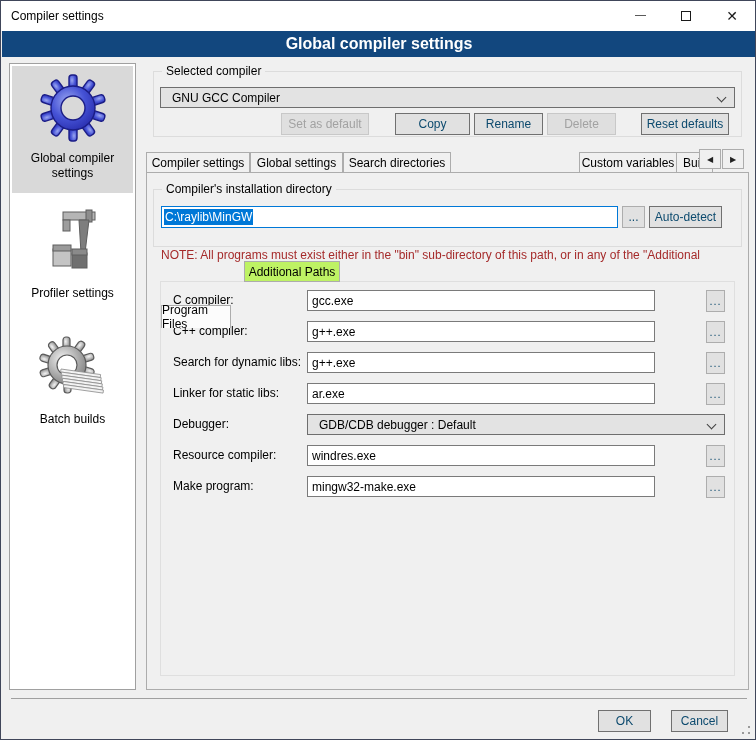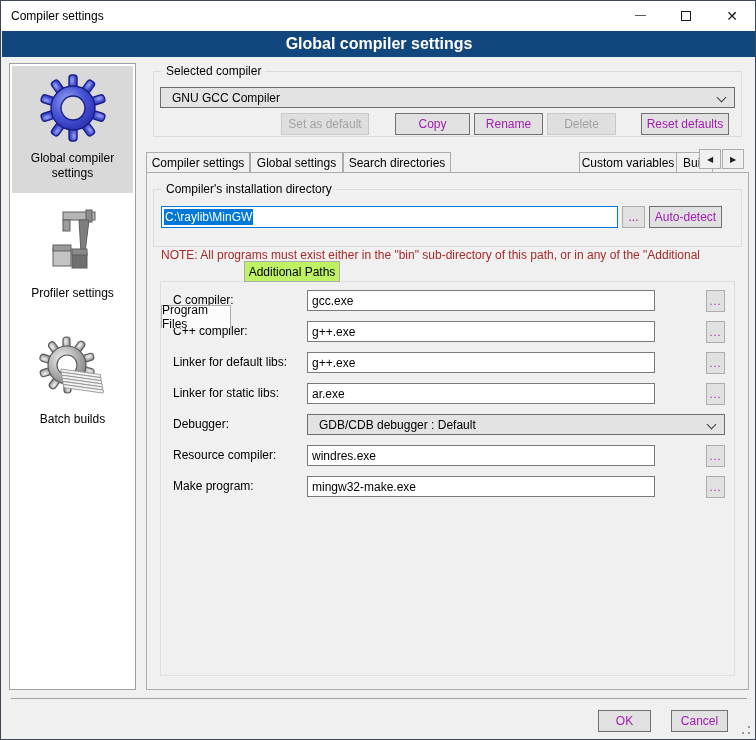--- a/index.html
+++ b/index.html
@@ -28,21 +28,21 @@
   .side-item { display: flex; flex-direction: column; align-items: center; text-align: center; padding-top: 8px; width: 121px; margin: 2px auto 0; }
   .side-item.selected { background: #D9D9D9; height: 127px; }
   .side-item .lbl { margin-top: 6px; line-height: 1.25; padding: 0 4px; }
   .side-item.i2 { margin-top: 8px; } .side-item.i3 { margin-top: 26px; }
   
   .groupbox { position: absolute; border: 1px solid #DCDCDC; }
   .gb-label { position: absolute; top: -8px; left: 8px; background: #F0F0F0; padding: 0 4px; font-size: 12px; }
   
   .btn {
     position: absolute; height: 22px; background: #E1E1E1; border: 1px solid #707070;
-    font-family: "Liberation Sans", sans-serif; font-size: 12px; color: #a21caf;
+    font-family: "Liberation Sans", sans-serif; font-size: 12px; color: #0c4a6e;
     display: flex; align-items: center; justify-content: center;
   }
   .btn.disabled { border-color: #C8C8C8; color: #A2A2A2; background: #DFDFDF; }
   
   .combo {
     position: absolute; height: 21px; background: #E3E3E3; border: 1px solid #6E6E6E;
     display: flex; align-items: center; padding-left: 11px;
   }
   .chev { position: absolute; right: 9px; top: 6px; width: 7px; height: 7px;
     border-right: 1px solid #404040; border-bottom: 1px solid #404040; transform: rotate(45deg); }
@@ -239,21 +239,21 @@
       <button class="btn dots-btn" style="left:545px; top:8px; border-color:#ADADAD;">...</button>
     </div>
 
     <div>
       <span class="frow-label" style="top:42px;">C++ compiler:</span>
       <input class="txt frow-input" style="top: 39px;" readonly="" value="g++.exe">
       <button class="btn dots-btn" style="left:545px; top:39px; border-color:#ADADAD;">...</button>
     </div>
 
     <div>
-      <span class="frow-label" style="top:73px;">Linker for default libs:</span>
+      <span class="frow-label" style="top:73px;">Search for dynamic libs:</span>
       <input class="txt frow-input" style="top: 70px;" readonly="" value="g++.exe">
       <button class="btn dots-btn" style="left:545px; top:70px; border-color:#ADADAD;">...</button>
     </div>
 
     <div>
       <span class="frow-label" style="top:104px;">Linker for static libs:</span>
       <input class="txt frow-input" style="top: 101px;" readonly="" value="ar.exe">
       <button class="btn dots-btn" style="left:545px; top:101px; border-color:#ADADAD;">...</button>
     </div>
 

